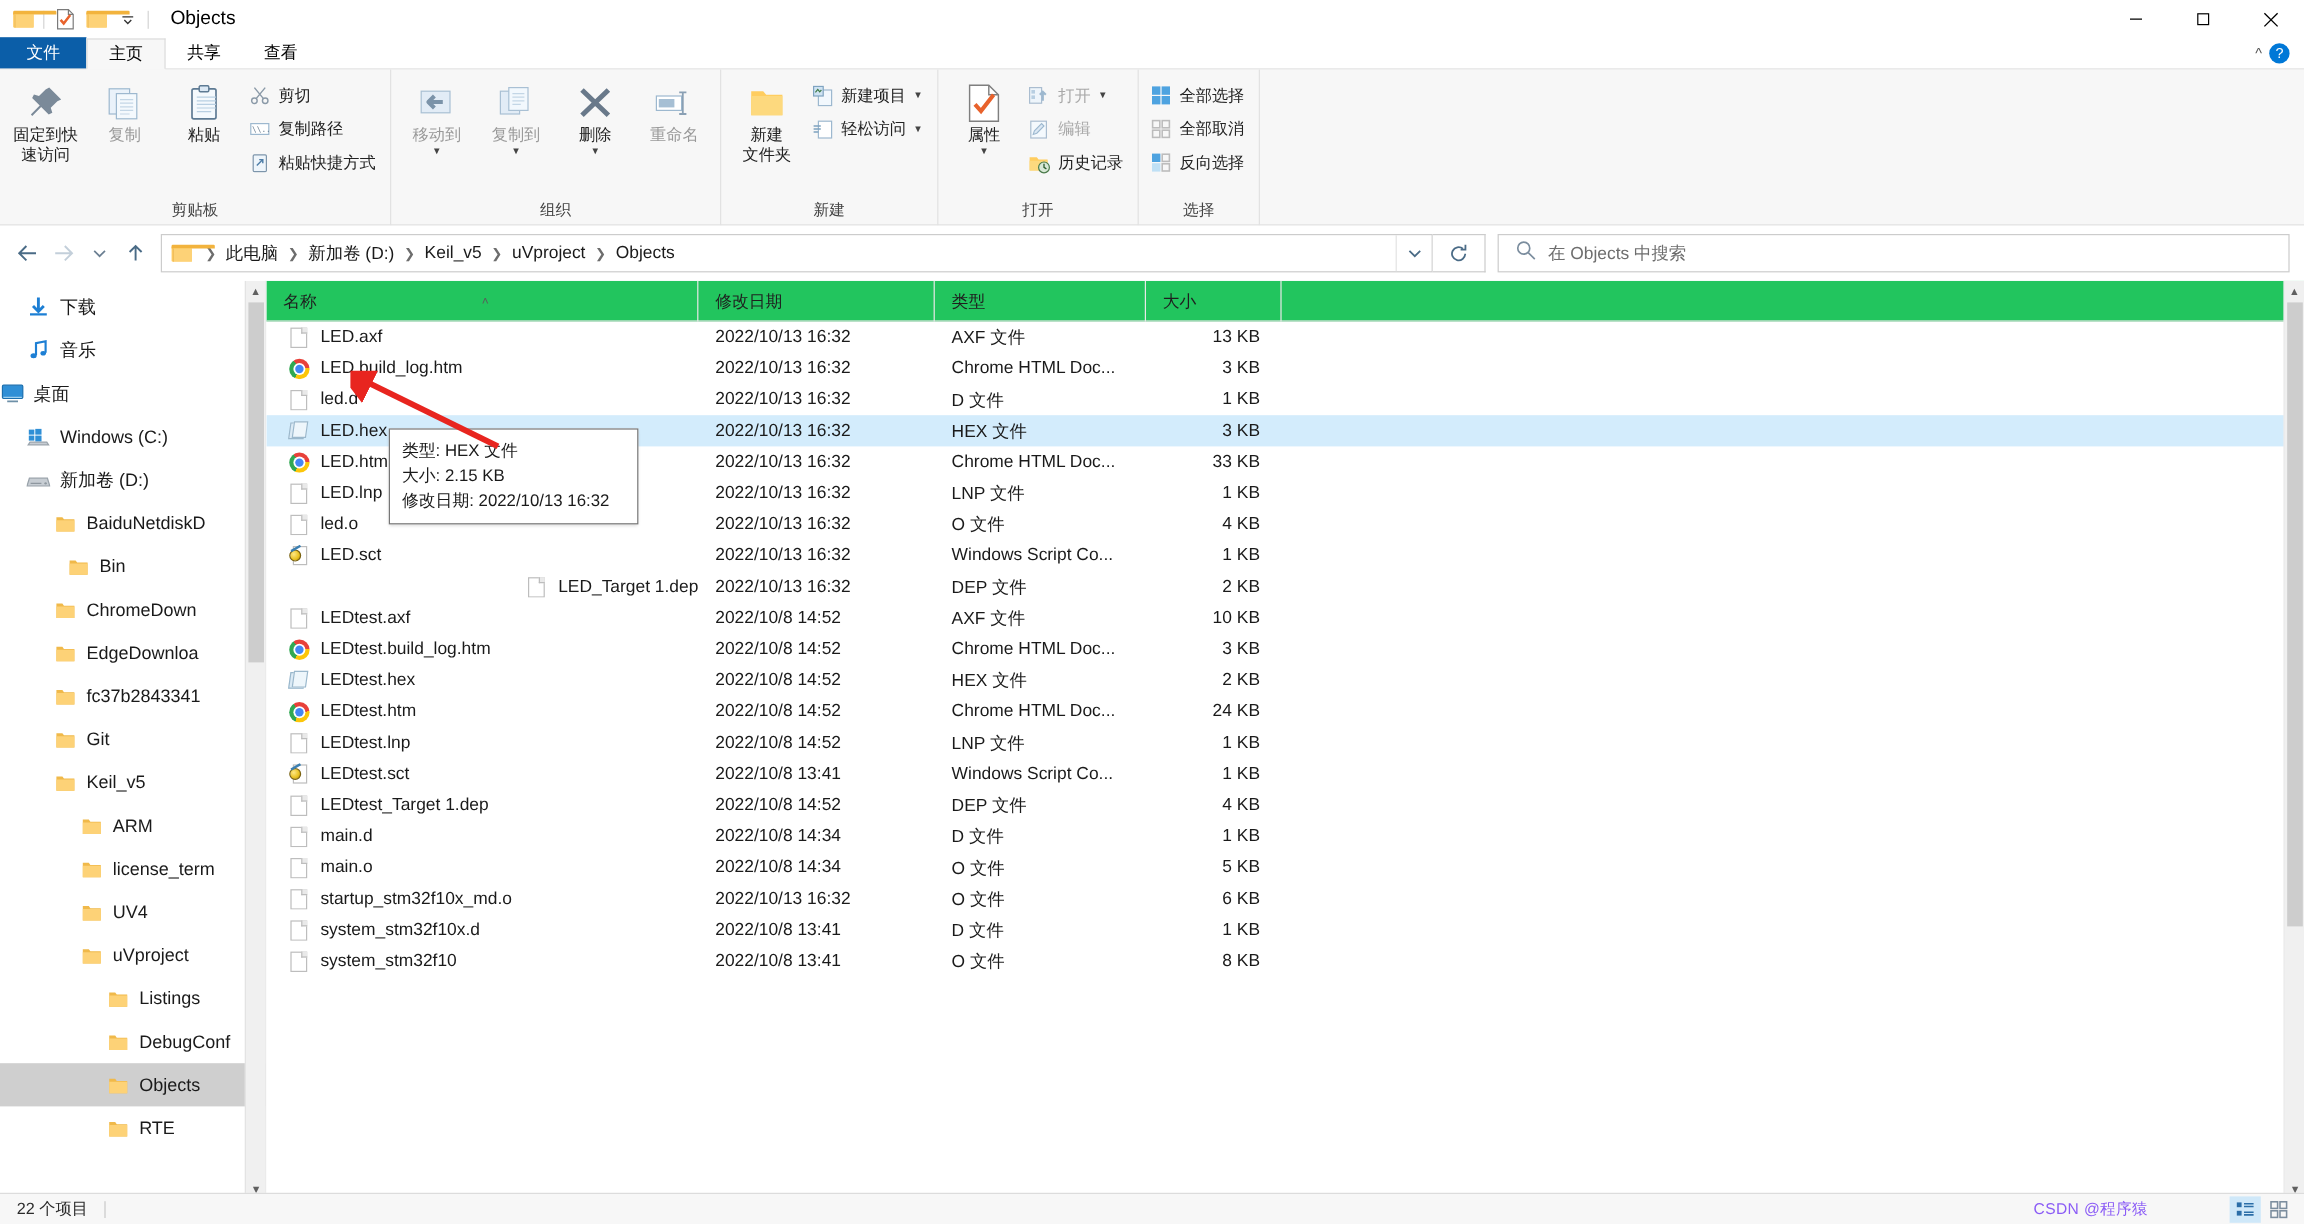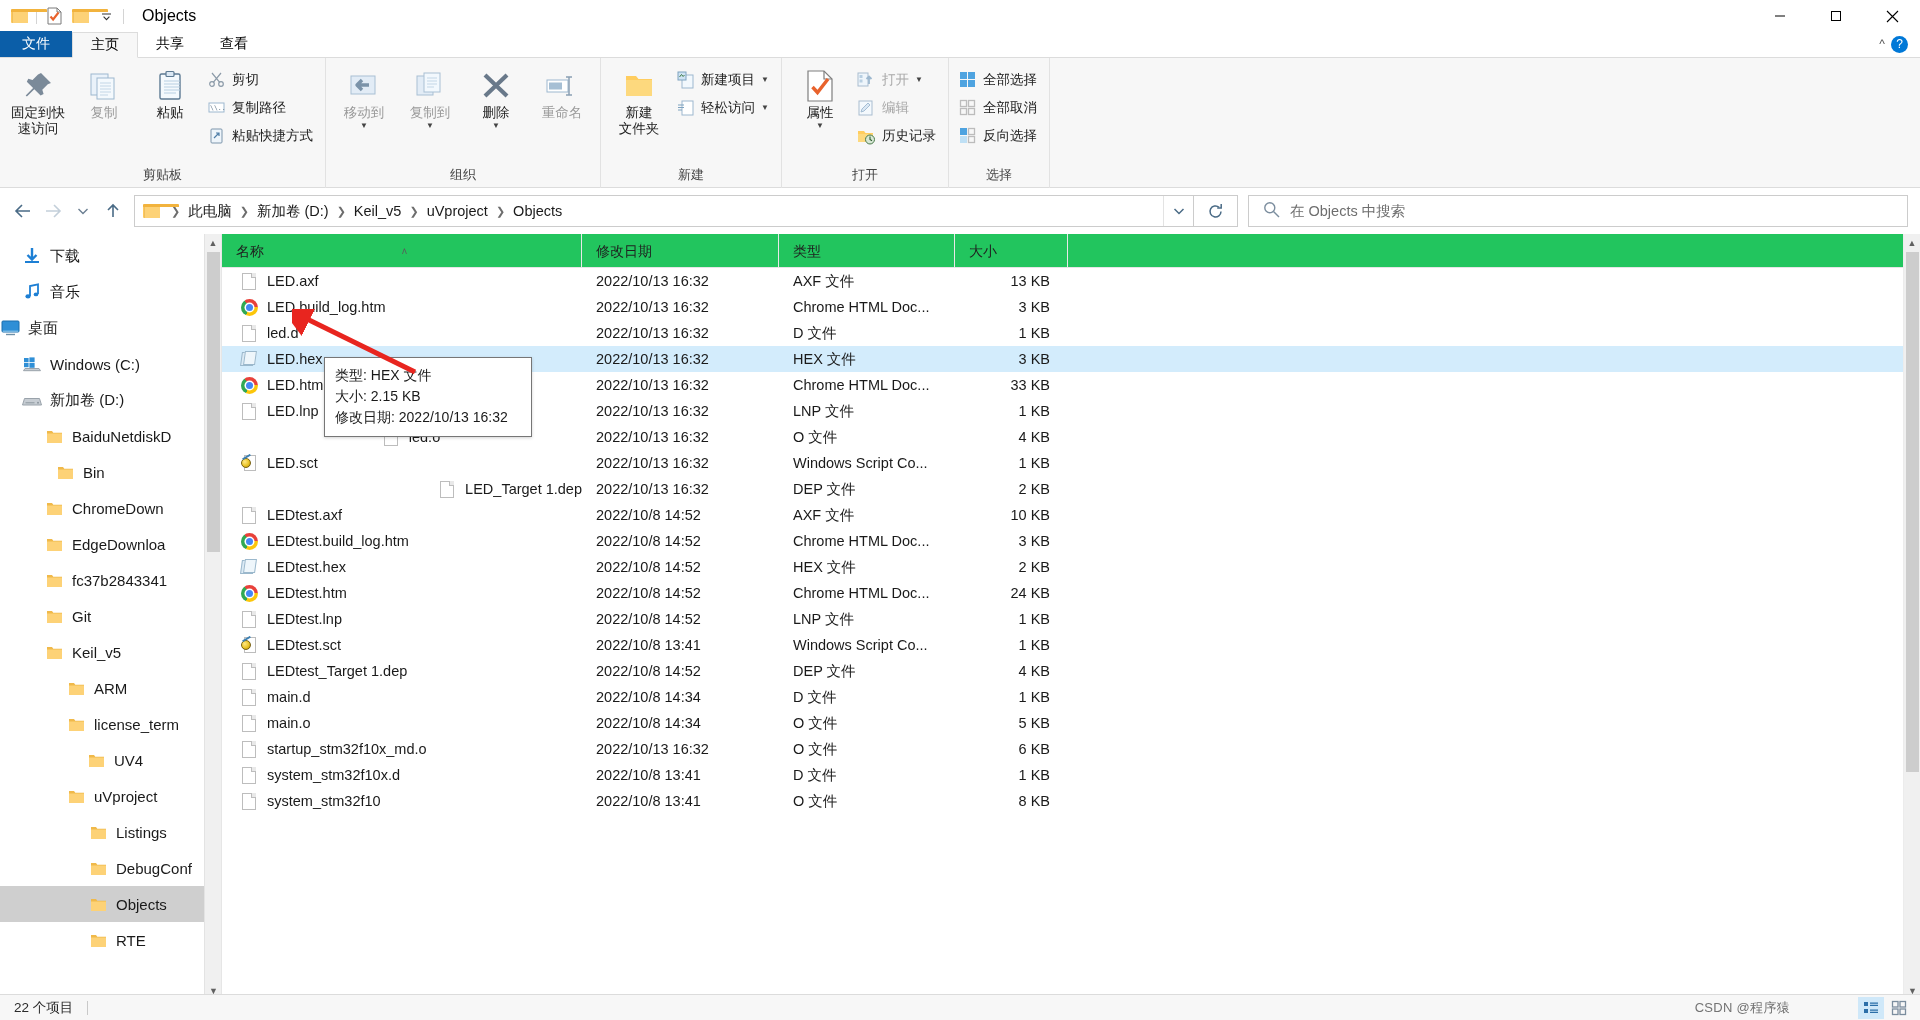--- a/index.html
+++ b/index.html
@@ -201,21 +201,21 @@
   .statusbar {
     position:absolute; bottom:0; left:0; width:1920px; height:26px;
     background:#f7f7f7; border-top:1px solid #dcdcdc; display:flex; align-items:center;
   }
   .status-text { font-size:13.5px; color:#2b2b2b; padding-left:14px; }
   .status-div { width:1px; height:14px; background:#c9c9c9; margin-left:14px; }
   .status-right { margin-left:auto; display:flex; align-items:center; gap:2px; padding-right:8px; }
   .vbtn { width:26px; height:22px; display:flex; align-items:center; justify-content:center; }
   .vbtn.active { background:#cfe8f9; }
   .watermark {
-    position:absolute; right:130px; bottom:3px; font-size:13px; color:#737373; letter-spacing:0.3px;
+    position:absolute; right:130px; bottom:3px; font-size:13px; color:#8b5cf6; letter-spacing:0.3px;
   }
 </style>
 </head>
 <body>
 
 <div class="app">
 
   <div class="titlebar">
     <div class="qat">
       <div class="qat-ico">
@@ -735,21 +735,21 @@
           </div>
           <div class="navitem" style="padding-left: 66px;">
             <span class="nicon">
               <svg width="17" height="15" viewBox="0 0 17 15">
                 <path d="M1 2h5l1.3 1.8H16V14H1z" fill="#f0b94a"></path>
                 <path d="M1 4.5h15V14H1z" fill="#fdd277"></path>
               </svg>
             </span>
             <span>license_term</span>
           </div>
-          <div class="navitem" style="padding-left: 86px;">
+          <div class="navitem" style="padding-left: 66px;">
             <span class="nicon">
               <svg width="17" height="15" viewBox="0 0 17 15">
                 <path d="M1 2h5l1.3 1.8H16V14H1z" fill="#f0b94a"></path>
                 <path d="M1 4.5h15V14H1z" fill="#fdd277"></path>
               </svg>
             </span>
             <span>UV4</span>
           </div>
           <div class="navitem" style="padding-left: 66px;">
             <span class="nicon">
@@ -884,21 +884,21 @@
                   <span class="fold"></span>
                 </span>
               </span>
               <span>LED.lnp</span>
             </div>
             <div class="cell" style="width: 197px;">2022/10/13 16:32</div>
             <div class="cell" style="width: 176px;">LNP 文件</div>
             <div class="cell size" style="width: 113px;">1 KB</div>
           </div>
           <div class="frow">
-            <div class="cell name" style="width: 360px; justify-content: center;">
+            <div class="cell name" style="width: 360px;">
               <span class="fileicon">
                 <span class="docico">
                   <span class="pg"></span>
                   <span class="fold"></span>
                 </span>
               </span>
               <span>led.o</span>
             </div>
             <div class="cell" style="width: 197px;">2022/10/13 16:32</div>
             <div class="cell" style="width: 176px;">O 文件</div>

